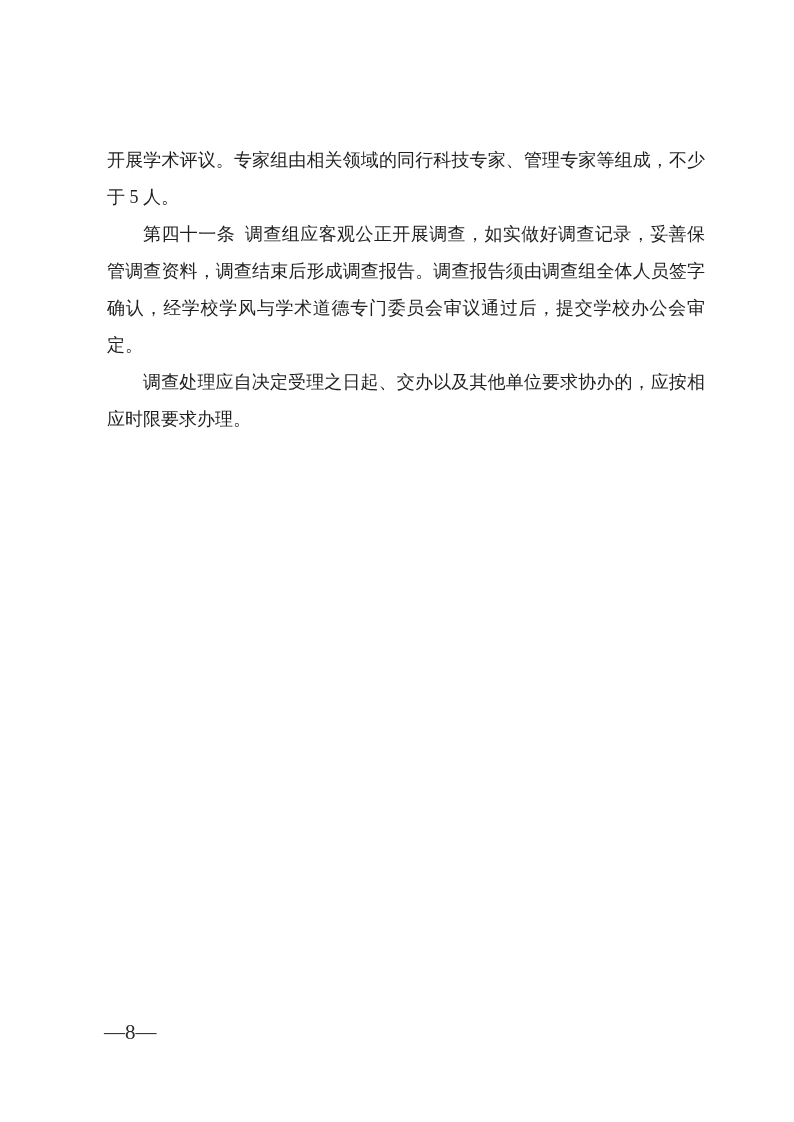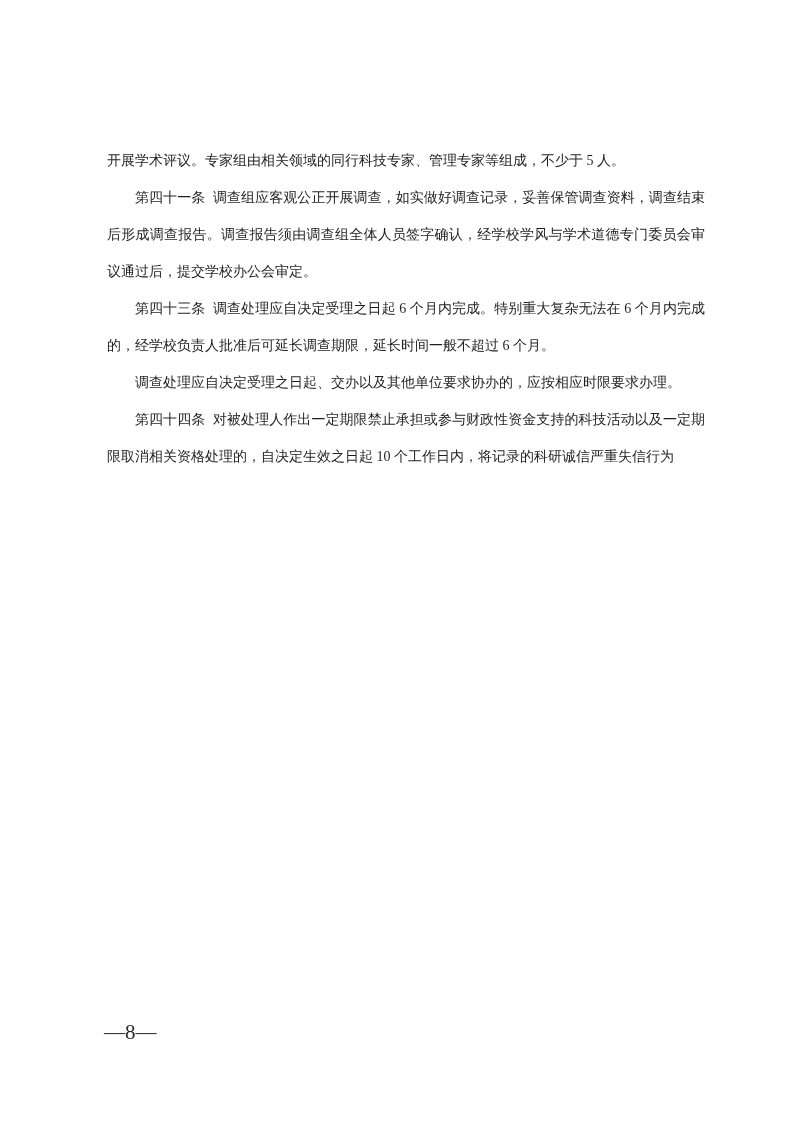--- a/index.html
+++ b/index.html
@@ -18,21 +18,21 @@
     position: absolute;
     inset: 0;
     background: #ffffff;
   }
   .text-block {
     position: absolute;
     left: 107px;
     top: 142px;
     width: 598px;
     color: #1f1f1f;
-    font-size: 14px;
+    font-size: 18px;
     line-height: 37px;
     text-align: justify;
     text-justify: inter-ideograph;
   }
   .para {
     margin: 0;
     padding: 0;
     text-indent: 2em;
   }
   .para.flush {
@@ -61,23 +61,21 @@
 
   <div class="text-block">
 
     <p class="para flush"><b class="art-head"></b><span>开展学术评议。专家组由相关领域的同行科技专家、管理专家等组成，不少于 5 人。</span></p>
 
     <p class="para"><b class="art-head">第四十一条</b><span>调查组应客观公正开展调查，如实做好调查记录，妥善保管调查资料，调查结束后形成调查报告。调查报告须由调查组全体人员签字确认，经学校学风与学术道德专门委员会审议通过后，提交学校办公会审定。</span></p>
 
 
 
 
-    <p class="para"><b class="art-head">第四十三条</b><span>调查处理应自决定受理之日起 6 个月内完成。特别重大复杂无法在 6 个月内完成的，经学校负责人批准后可延长调查期限，延长时间一般不超过 6 个月。</span></p>
 
     <p class="para"><b class="art-head"></b><span>调查处理应自决定受理之日起、交办以及其他单位要求协办的，应按相应时限要求办理。</span></p>
 
-    <p class="para"><b class="art-head">第四十四条</b><span>对被处理人作出一定期限禁止承担或参与财政性资金支持的科技活动以及一定期限取消相关资格处理的，自决定生效之日起 10 个工作日内，将记录的科研诚信严重失信行为</span></p>
 
   </div>
 
   <div class="footer">—8—</div>
 
 </div>
 
 </body></html>

